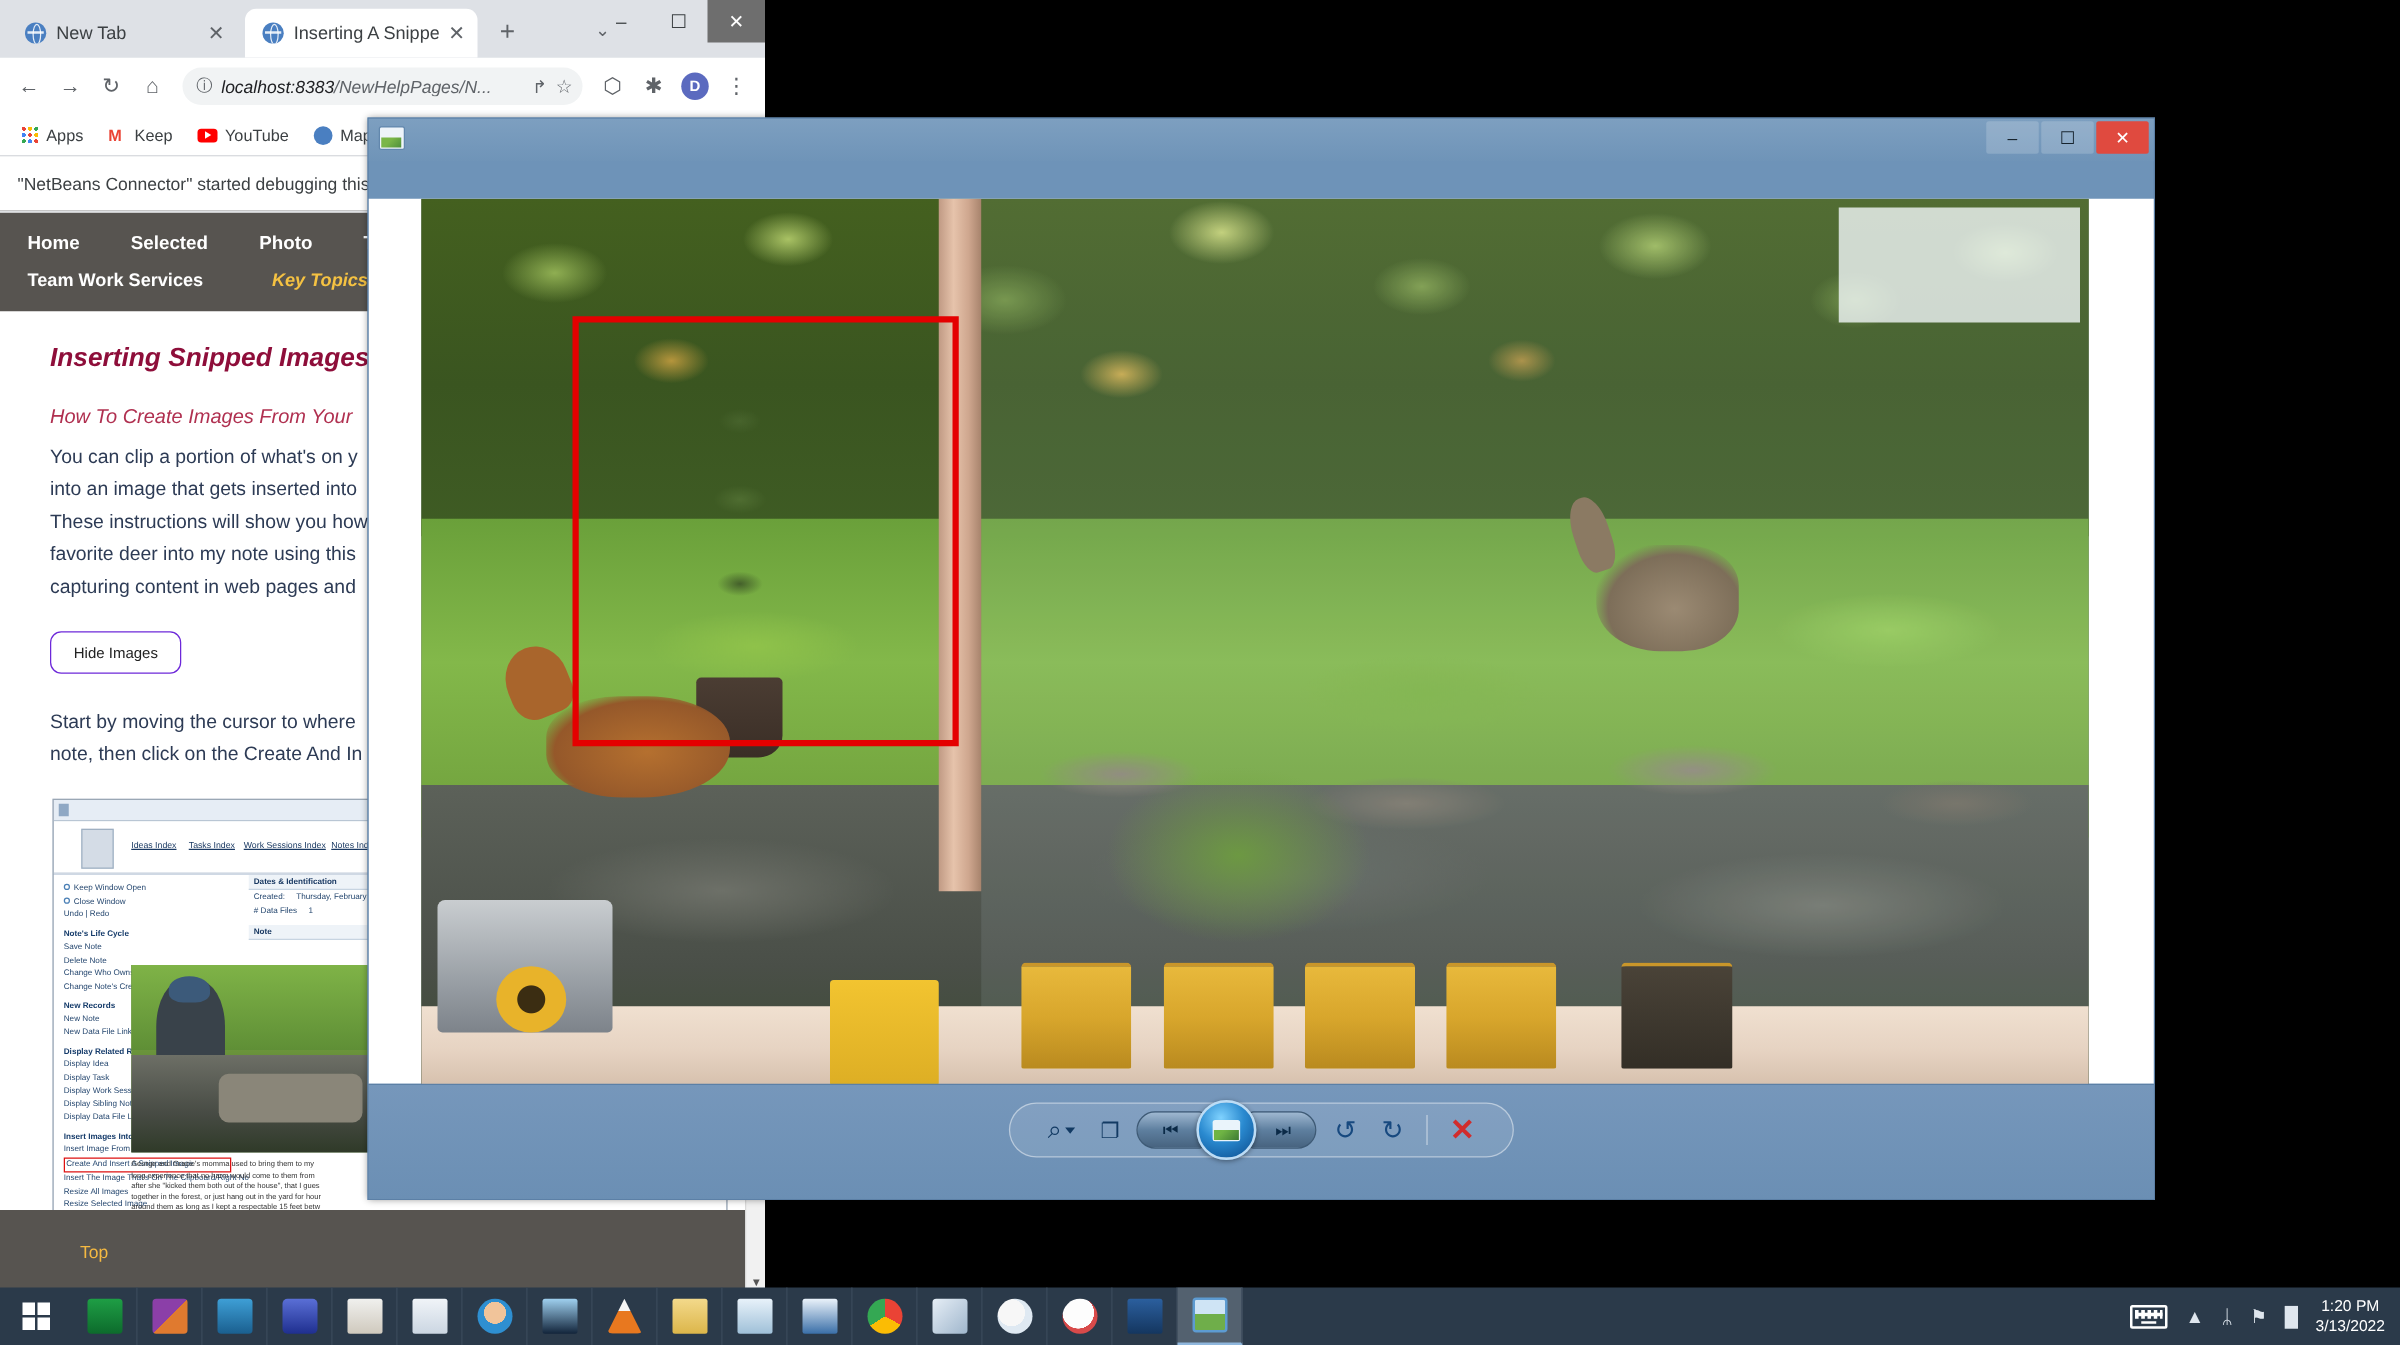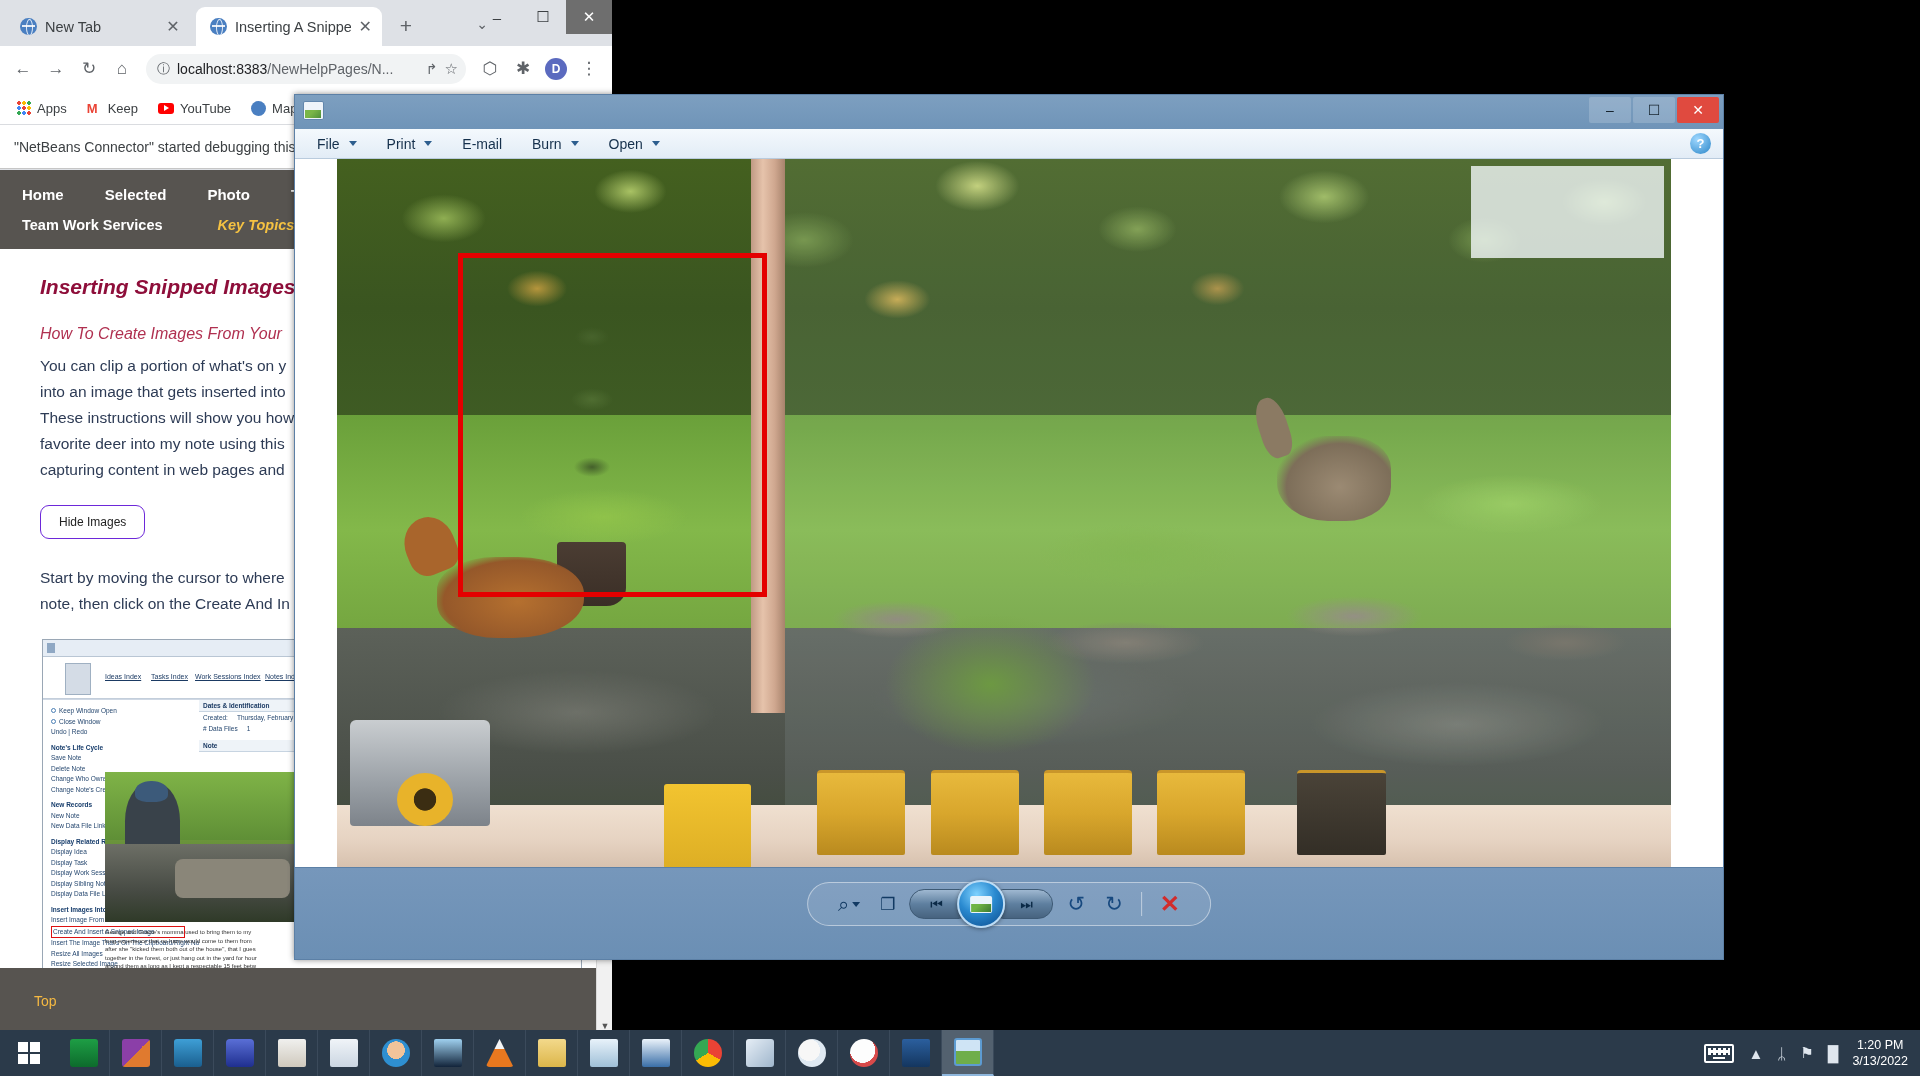--- a/index.html
+++ b/index.html
@@ -63,21 +63,21 @@
   }
   .tb-icon{
     width:30px;height:30px; display:flex; align-items:center; justify-content:center;
     color:#5f6368; font-size:17px; flex:0 0 auto;
   }
   #omnibox{
     flex:1 1 auto; height:30px; background:#f1f3f4; border-radius:16px;
     display:flex; align-items:center; gap:7px; padding:0 8px 0 11px;
     font-size:14px; color:#202124; margin:0 6px; overflow:hidden;
   }
-  #omnibox .url{ flex:1 1 auto; white-space:nowrap; overflow:hidden; }
+  #omnibox .url{ flex:1 1 auto; white-space:nowrap; overflow:hidden;font-style:italic; }
   #omnibox .url .host{ color:#202124; }
   #omnibox .url .path{ color:#5f6368; }
   .profile-av{
     width:22px;height:22px;border-radius:50%;background:#5b6abf;color:#fff;
     display:flex;align-items:center;justify-content:center;font-size:12px;font-weight:bold;
   }
 
   #bookmarks-bar{
     height:33px; background:#fff; display:flex; align-items:center;
     padding:0 10px; font-size:13px; color:#3c4043; gap:6px;
@@ -168,21 +168,21 @@
     background:linear-gradient(180deg,#4f7a2e 0%,#6f9a3d 40%,#3f5b2c 100%);
   }
   #es-text{position:absolute;left:62px;top:228px;right:6px;}
   #es-text .tl{font-size:6px;color:#333;line-height:8.5px;white-space:nowrap;}
   #es-text .bold{font-weight:bold;color:#111;font-size:7px;font-style:italic;}
 
   #page-footer{
     position:absolute; left:0; bottom:0; width:596px; height:66px;
     background:#575450; color:#fff; display:flex; align-items:center;
   }
-  #page-footer .top-link{ color:#f5b942; font-size:14px; margin:0 44px 0 34px;}
+  #page-footer .top-link{ color:#f5b942; font-size:14px; margin:0 44px 0 64px;}
   #page-footer .cp{ font-size:12.5px; line-height:21px; color:#fff;}
 
   #page-scrollbar{
     position:absolute; right:0; top:0; width:16px; bottom:0; background:#f1f1f1;
     border-left:1px solid #dadada;
   }
   #page-scrollbar .sb-up,#page-scrollbar .sb-dn{
     position:absolute;left:0;width:16px;height:16px;color:#555;font-size:9px;
     display:flex;align-items:center;justify-content:center;
   }
@@ -653,42 +653,20 @@
 
   <div id="pv-titlebar">
     <div id="pv-smallicon"></div>
     <div id="pv-wincontrols">
       <div>–</div>
       <div>☐</div>
       <div class="pv-close">✕</div>
     </div>
   </div>
 
-  <div id="pv-menubar">
-    <div class="pv-menu">
-      <span>File</span>
-      <span class="pv-caret"></span>
-    </div>
-    <div class="pv-menu">
-      <span>Print</span>
-      <span class="pv-caret"></span>
-    </div>
-    <div class="pv-menu">
-      <span>E-mail</span>
-    </div>
-    <div class="pv-menu">
-      <span>Burn</span>
-      <span class="pv-caret"></span>
-    </div>
-    <div class="pv-menu">
-      <span>Open</span>
-      <span class="pv-caret"></span>
-    </div>
-    <div id="pv-help">?</div>
-  </div>
 
   <div id="pv-canvas">
     <div id="pv-image-wrap">
       <div id="photo">
         <div class="ph-foliage"></div>
         <div class="ph-grass"></div>
         <div class="ph-rocks"></div>
         <div class="ph-stonewall"></div>
         <div class="ph-rightpanel"></div>
         <div class="ph-skylight"></div>

